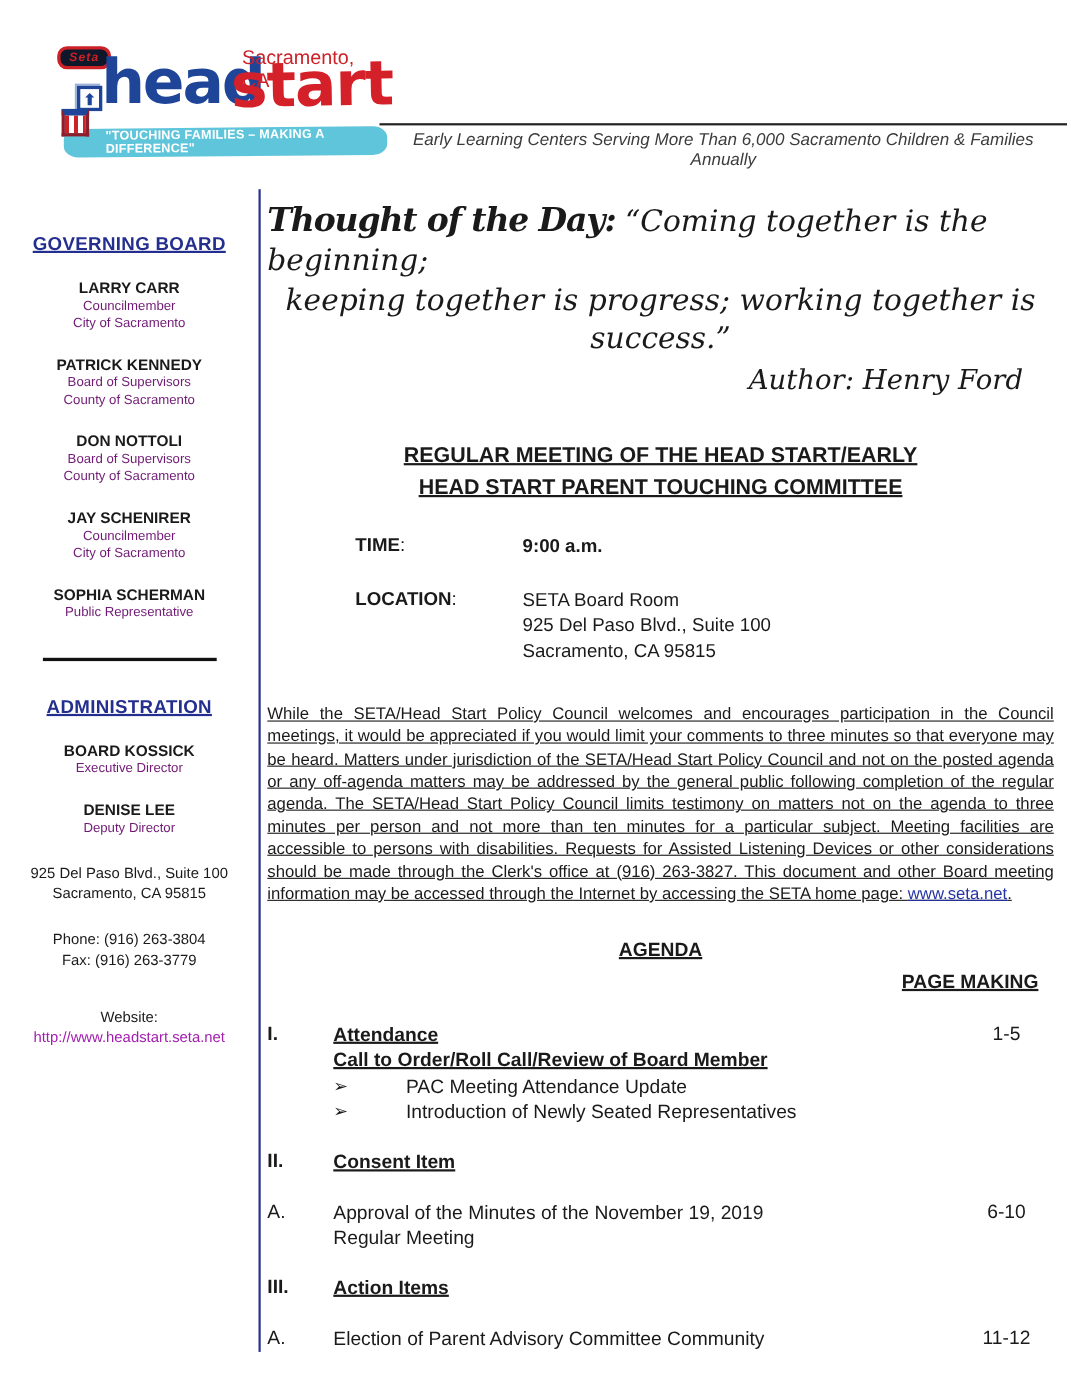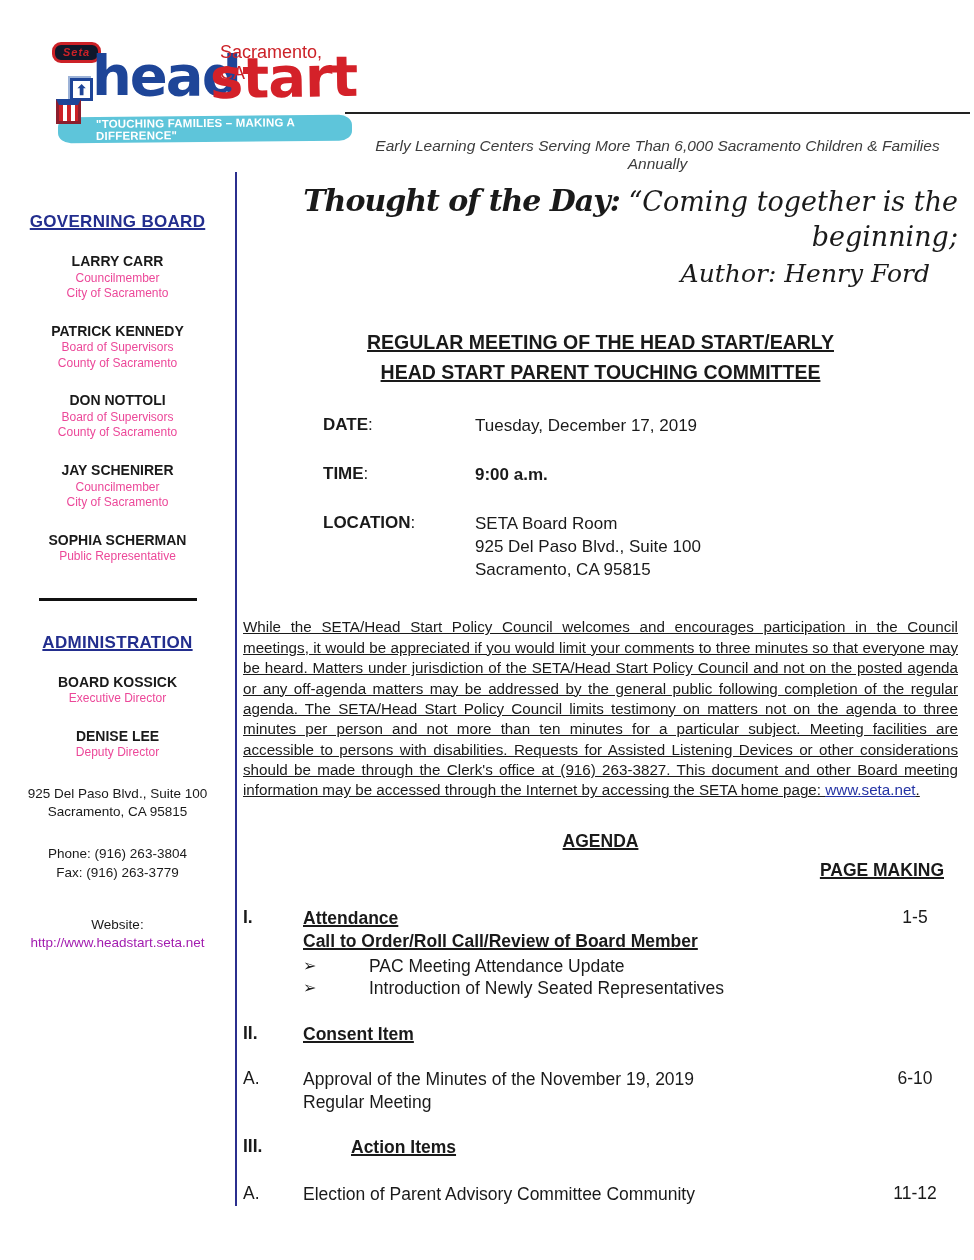--- a/index.html
+++ b/index.html
@@ -44,47 +44,47 @@
   .banner {
     position: absolute; left: 18px; top: 80px; width: 294px; height: 26px;
     background: #5ec5da; border-radius: 13px / 10px; transform: rotate(-0.5deg);
     display: flex; align-items: center; justify-content: center;
     color: #ffffff; font-weight: bold; font-size: 11.5px; padding-left: 38px;
     letter-spacing: 0.2px;
   }
   .subtitle-wrap {
     position: absolute; left: 345px; right: 4px; top: 112px;
     border-top: 2px solid #222;
-    padding-top: 23px; text-align: center; font-style: italic;
+    padding-top: 5px; text-align: center; font-style: italic;
     font-size: 15.5px; color: #3c3c3c;
   }
 
   
   .columns { display: flex; align-items: stretch; }
   .sidebar {
     width: 237px; flex-shrink: 0; border-right: 2px solid #2b2f8e;
     text-align: center; padding-top: 40px;
   }
   .sb-title {
     color: #232e8e; font-weight: bold; font-size: 17px;
     text-decoration: underline; text-decoration-thickness: 2px; letter-spacing: 0.3px;
   }
   .member { margin-top: 21px; }
   .member-name { font-weight: bold; font-size: 14px; line-height: 1.25; }
-  .member-role, .member-org { font-size: 12px; line-height: 1.3; color: #ec4899; }
+  .member-role, .member-org { font-size: 12px; line-height: 1.3; color: #701a75; }
   .sb-divider { width: 158px; border-top: 3px solid #111; margin: 33px auto 0; }
   .sb-admin-title { margin-top: 32px; }
   .sb-block { margin-top: 24px; font-size: 13.5px; line-height: 1.35; }
   .sb-link { color: #a21caf; text-decoration: none; font-size: 13.5px; }
 
   
   .main { flex: 1; padding: 6px 16px 0 6px; }
 
   .thought { font-family: "DejaVu Serif", serif; font-style: italic; margin-top: 4px; }
-  .thought-l1 { text-align: right; font-size: 27px; line-height: 1.25; }
+  .thought-l1 { text-align: left; font-size: 27px; line-height: 1.25; }
   .thought-label { font-weight: bold; font-size: 30px; letter-spacing: -1px; }
   .thought-l2 { text-align: center; font-size: 27px; line-height: 1.25; margin-top: 4px; }
   .thought-l3 { text-align: right; font-size: 25px; padding-right: 28px; margin-top: 6px; }
 
   .meeting-title {
     margin-top: 40px; text-align: center; font-weight: bold; font-size: 19.5px;
     line-height: 1.5;
   }
   .meeting-title span { text-decoration: underline; text-decoration-thickness: 2px; }
 
@@ -114,21 +114,21 @@
   .a-cnt.bold-u { font-weight: bold; }
   .a-cnt.bold-u .uline { text-decoration: underline; text-decoration-thickness: 2px; }
   .a-pgs { margin-left: auto; width: 86px; text-align: center; }
   .bullets { margin-top: 3px; }
   .b-row { display: flex; margin-top: 1px; }
   .b-ind { width: 60px; flex-shrink: 0; }
   .b-glyph { width: 66px; flex-shrink: 0; font-size: 16px; }
   .mt-I { margin-top: 0; }
   .mt-II { margin-top: 24px; }
   .mt-A1 { margin-top: 22px; }
-  .mt-III { margin-top: 22px; gap: 48px; }
+  .mt-III { margin-top: 22px; }
   .mt-A2 { margin-top: 24px; }
 </style>
 </head>
 <body>
 
 <div class="header">
   <div class="logo">
     <div class="seta-badge">Seta</div>
     <div class="blocks">
       <div class="cube-arrow">⬆</div>
@@ -201,33 +201,30 @@
     </div>
   </div>
 
   <div class="main">
 
     <div class="thought">
       <div class="thought-l1">
         <span class="thought-label">Thought of the Day:</span>
         <span>“Coming together is the beginning;</span>
       </div>
+      <div class="thought-l2">keeping together is progress; working together is success.”</div>
       <div class="thought-l3">Author:  Henry Ford</div>
     </div>
 
     <div class="meeting-title">
       <div><span>REGULAR MEETING OF THE HEAD START/EARLY</span></div>
       <div><span>HEAD START PARENT TOUCHING COMMITTEE</span></div>
     </div>
 
     <div class="details">
-      <div class="detail-row">
-        <div class="dl"><span>DATE</span><span class="colon">:</span></div>
-        <div class="dv">Tuesday, December 17, 2019</div>
-      </div>
       <div class="detail-row">
         <div class="dl"><span>TIME</span><span class="colon">:</span></div>
         <div class="dv dv-bold">9:00 a.m.</div>
       </div>
       <div class="detail-row">
         <div class="dl"><span>LOCATION</span><span class="colon">:</span></div>
         <div class="dv">
           <div>SETA Board Room</div>
           <div>925 Del Paso Blvd., Suite 100</div>
           <div>Sacramento, CA  95815</div>

